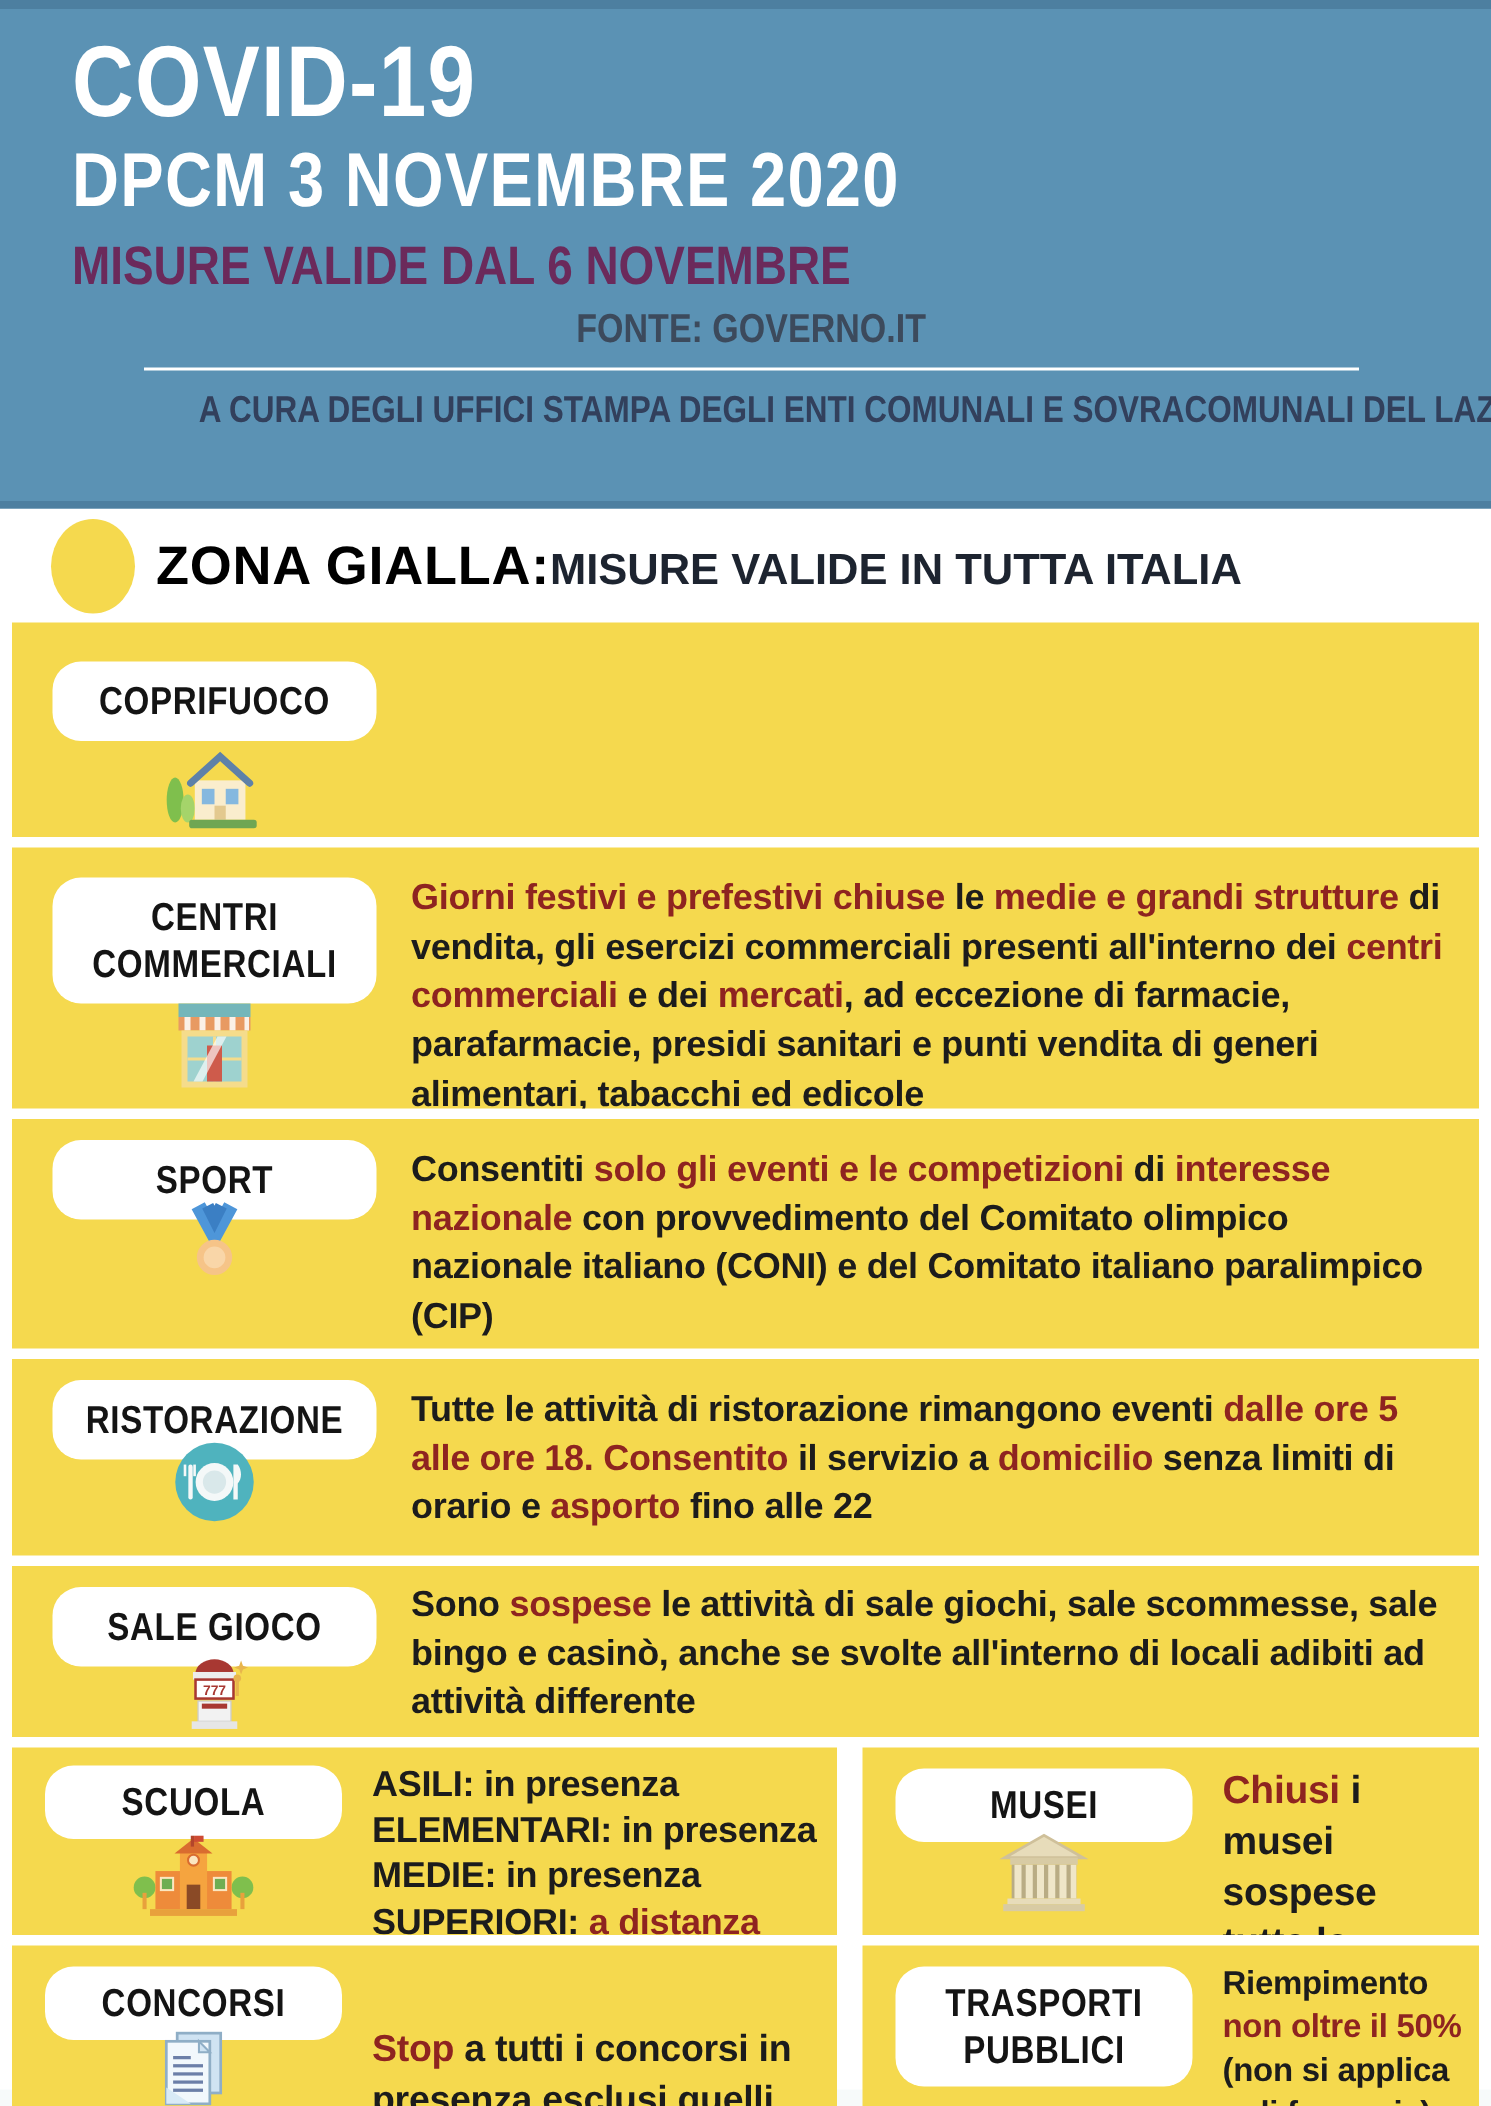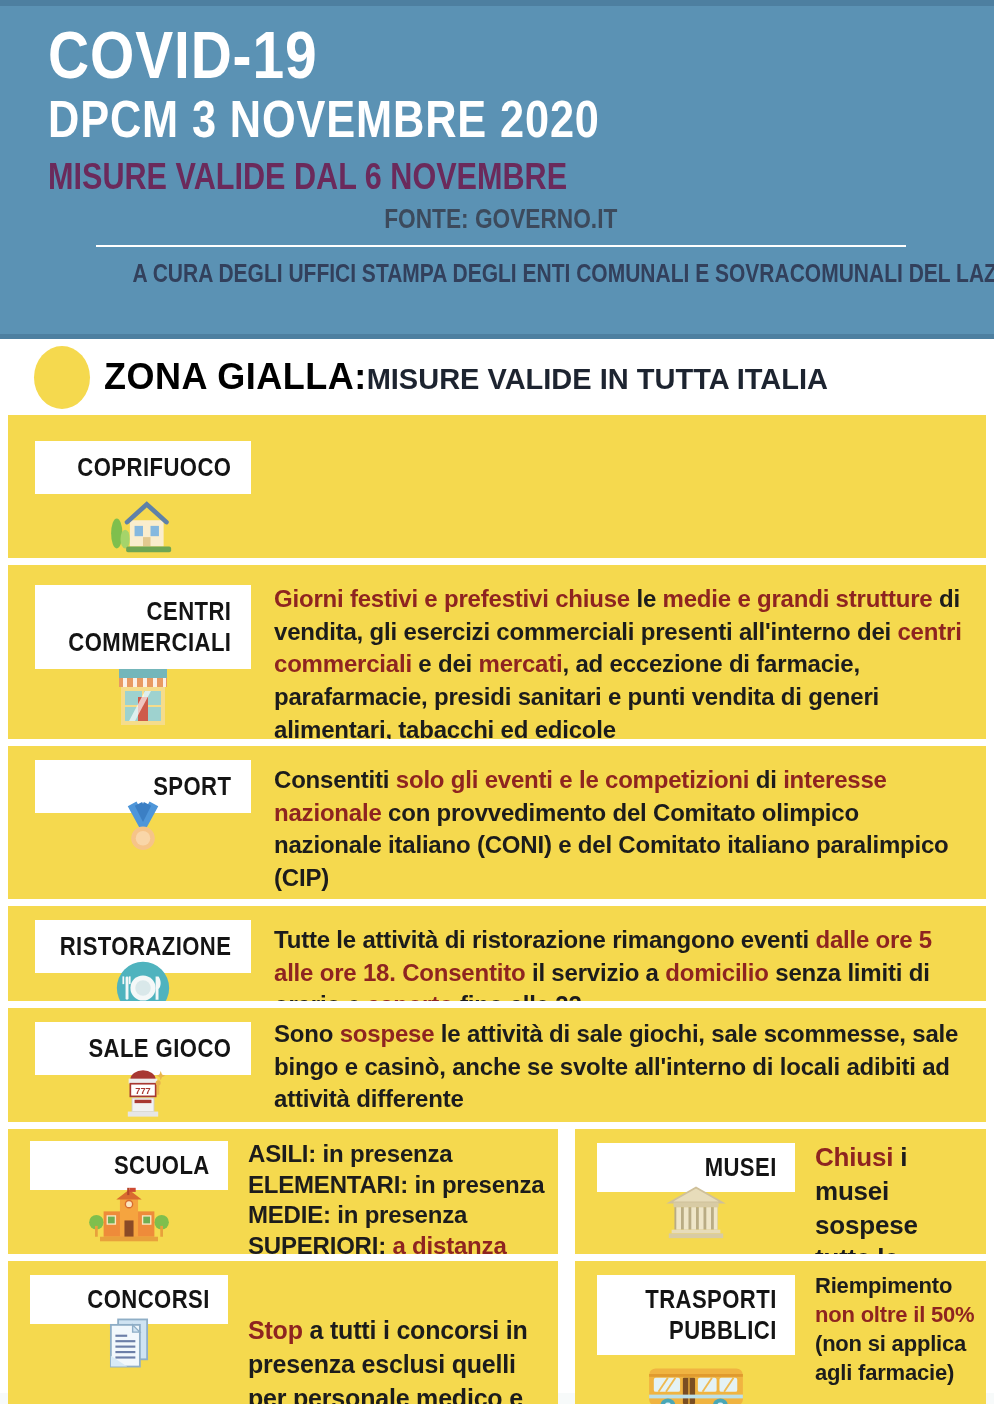--- a/index.html
+++ b/index.html
@@ -29,28 +29,28 @@
   
   .zone{display:flex;align-items:center;height:76px;background:#fff;padding-left:34px;}
   .zone-dot{width:56px;height:63px;border-radius:50%;background:var(--row-yellow);flex:0 0 auto;}
   .zone-text{margin-left:14px;white-space:nowrap;}
   .zone-title{font-size:36px;font-weight:700;color:#000;letter-spacing:.5px;}
   .zone-sub{font-size:29px;font-weight:700;color:#1D2430;margin-left:0;}
 
   
   .row{display:flex;background:var(--row-yellow);margin:0 8px 7px;overflow:hidden;padding:8px 10px 4px 12px;}
   .row-left{width:246px;flex:0 0 auto;display:flex;flex-direction:column;align-items:center;}
-  .label-box{background:#fff;width:216px;text-align:right;padding:11px 4px;position:relative;z-index:1;}
+  .label-box{background:#fff;width:216px;text-align:center;padding:11px 4px;position:relative;z-index:1;border-radius:19px;}
   .label-box .lbl{display:block;transform:scaleX(.85);transform-origin:center;font-size:26px;font-weight:700;
     color:#141414;letter-spacing:.5px;line-height:1.2;white-space:normal;}
   .row-icon{position:relative;z-index:2;line-height:0;}
   .row-text{flex:1;padding:10px 4px 0 8px;font-size:24px;font-weight:700;color:var(--body-text);
     line-height:1.36;letter-spacing:-.2px;}
   .row-text .em{color:var(--accent-red);}
-  .h143{height:143px}.h174{height:174px}.h153{height:153px}.h131{height:95px}.h114{height:114px}
+  .h143{height:143px}.h174{height:174px}.h153{height:153px}.h131{height:131px}.h114{height:114px}
   .mt20{margin-top:18px}.mt12{margin-top:12px}.mt8{margin-top:6px}
   .ov14{margin-top:-14px}.ov16{margin-top:-16px}.ov12{margin-top:-12px}.ov4{margin-top:-4px}
   .pt2{padding-top:2px}
 
   
   .grid-row{display:flex;margin:0 8px 7px;gap:17px;}
   .cell{display:flex;background:var(--row-yellow);overflow:hidden;padding:8px 8px 20px 10px;}
   .cell-l{width:550px;flex:0 0 auto;}
   .cell-r{flex:1;}
   .g1{height:125px}.g2{height:143px}

